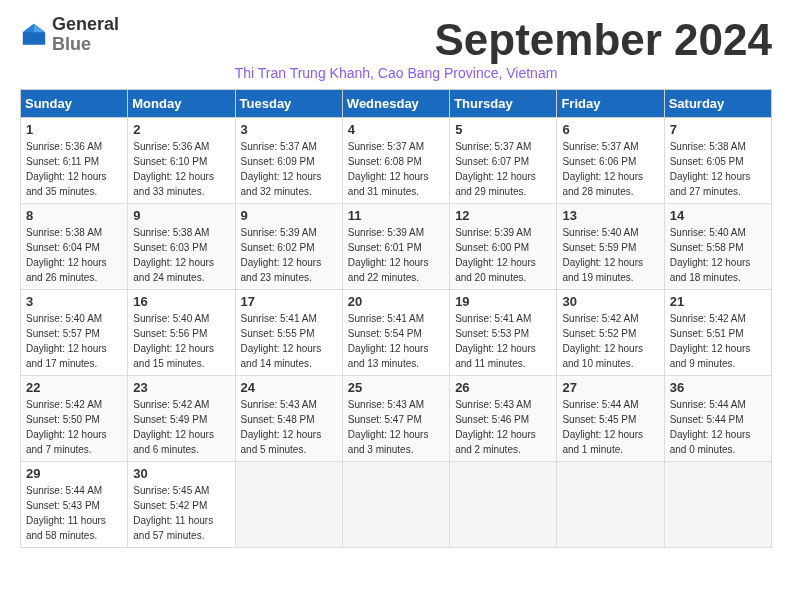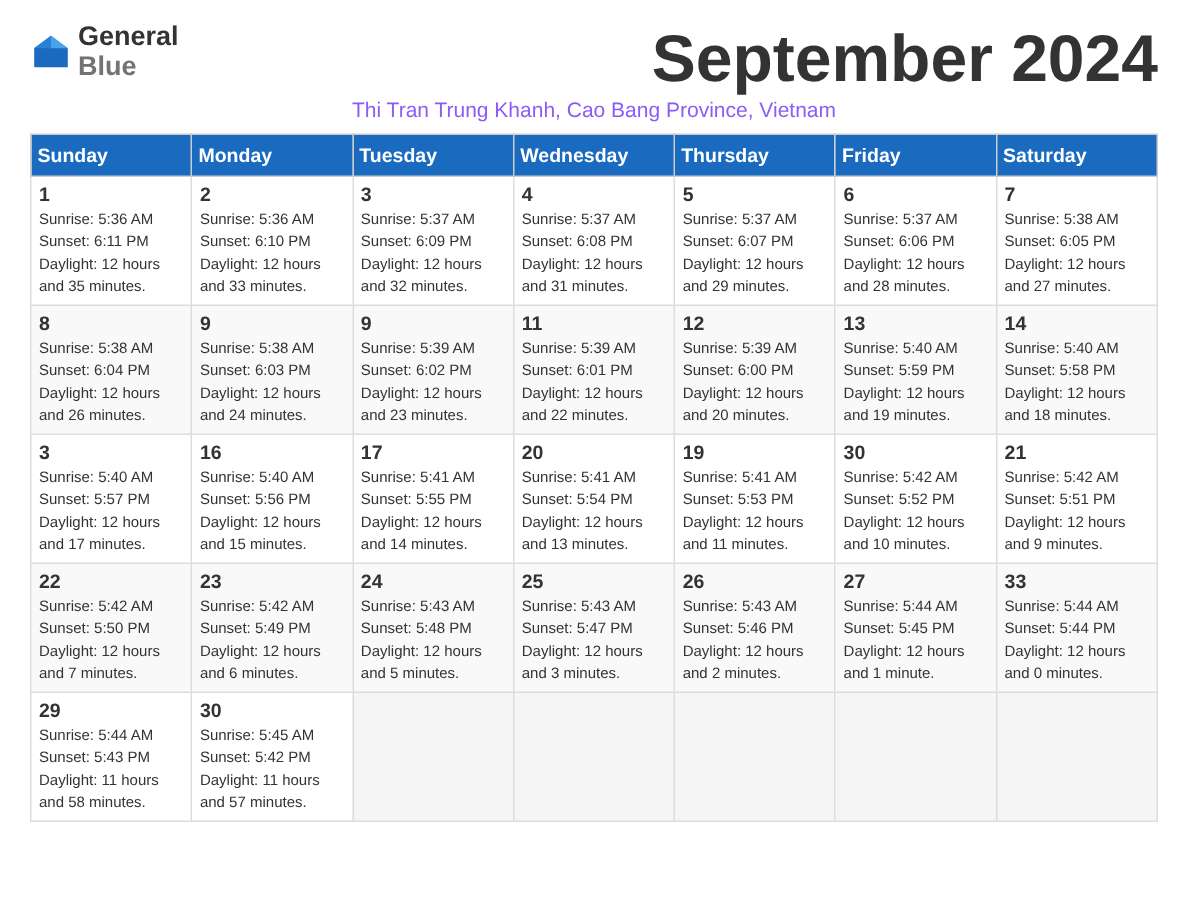--- a/index.html
+++ b/index.html
@@ -321,21 +321,21 @@
 and 2 minutes.</div>
         </td>
         <td>
           <span class="day-num">27</span>
           <div class="day-detail" style="white-space: pre-line;">Sunrise: 5:44 AM
 Sunset: 5:45 PM
 Daylight: 12 hours
 and 1 minute.</div>
         </td>
         <td>
-          <span class="day-num">33</span>
+          <span class="day-num">36</span>
           <div class="day-detail" style="white-space: pre-line;">Sunrise: 5:44 AM
 Sunset: 5:44 PM
 Daylight: 12 hours
 and 0 minutes.</div>
         </td>
       </tr>
       <tr class="last-row">
         <td>
           <span class="day-num">29</span>
           <div class="day-detail" style="white-space: pre-line;">Sunrise: 5:44 AM

